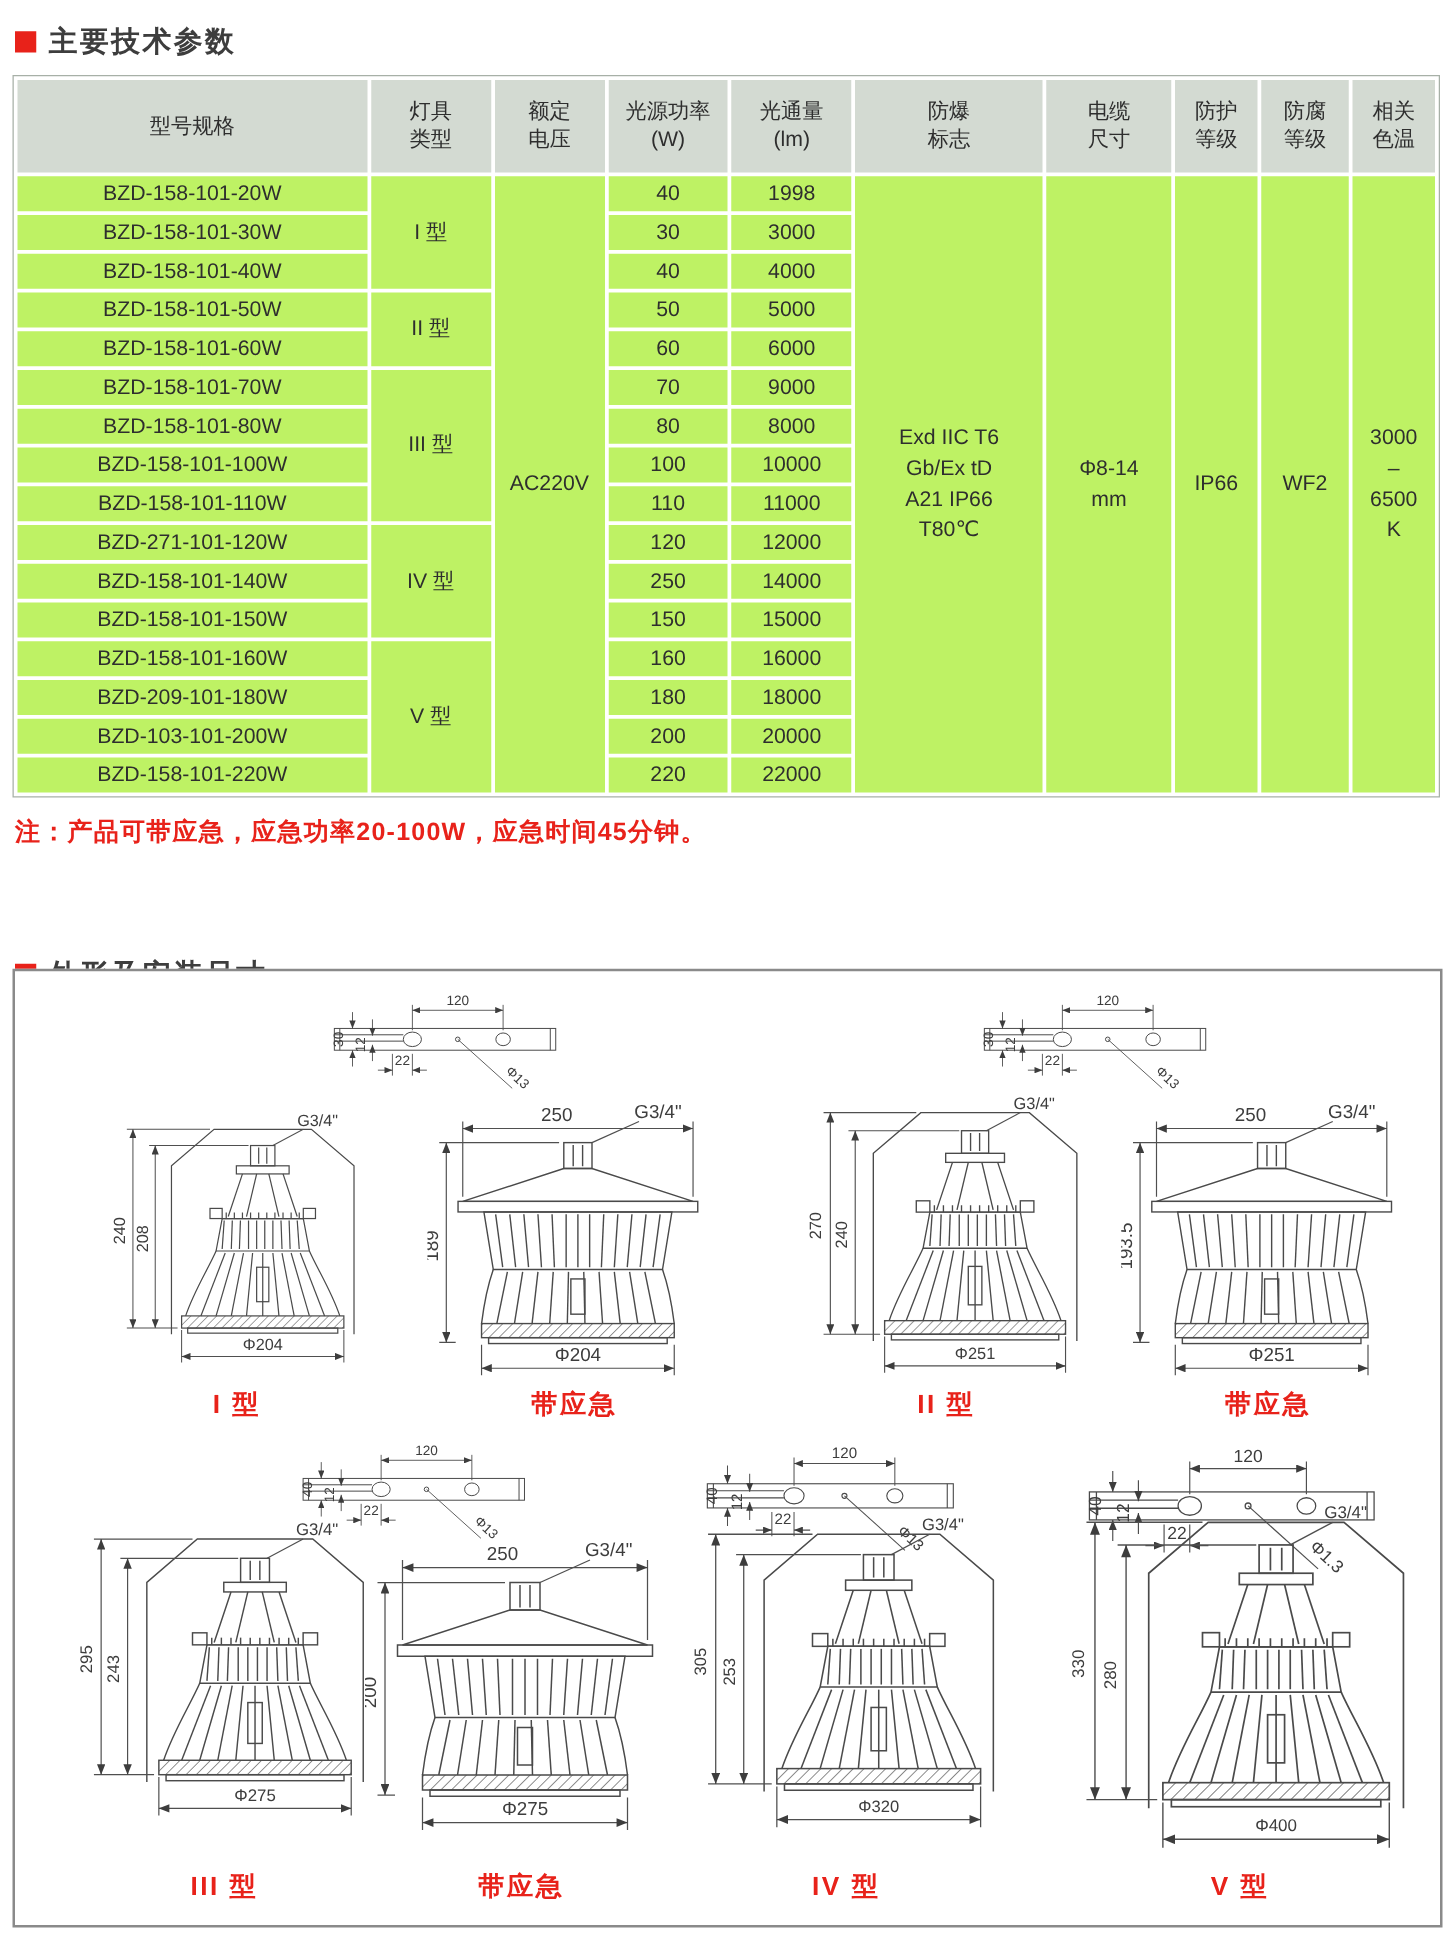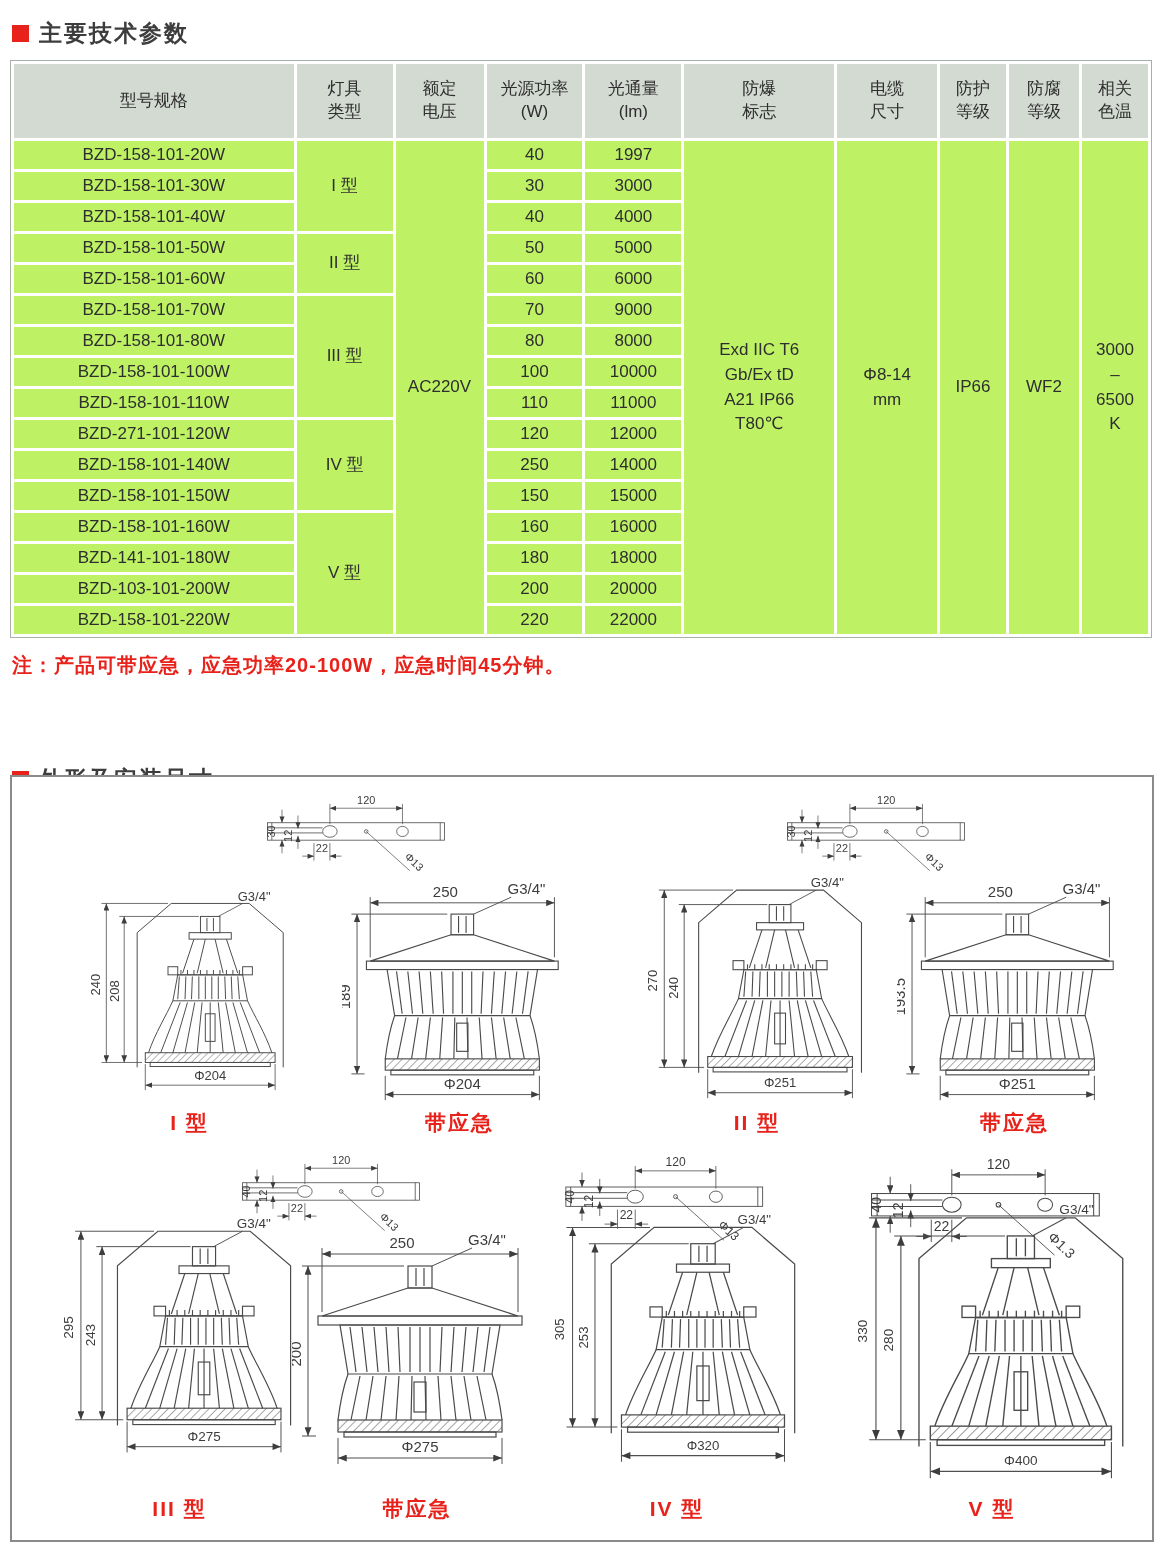--- a/index.html
+++ b/index.html
@@ -174,21 +174,21 @@
     <th>防腐
 等级</th>
     <th>相关
 色温</th>
   </tr>
   <tr>
     <td>BZD-158-101-20W</td>
     <td rowspan="3">I 型</td>
     <td rowspan="16">AC220V</td>
     <td>40</td>
-    <td>1997</td>
+    <td>1998</td>
     <td rowspan="16">Exd IIC T6
 Gb/Ex tD
 A21 IP66
 T80℃</td>
     <td rowspan="16">Φ8-14
 mm</td>
     <td rowspan="16">IP66</td>
     <td rowspan="16">WF2</td>
     <td rowspan="16">3000
 –
@@ -253,21 +253,21 @@
           <td>150</td>
           <td>15000</td>
         </tr>
   <tr>
           <td>BZD-158-101-160W</td>
           <td rowspan="4">V 型</td>
           <td>160</td>
           <td>16000</td>
         </tr>
   <tr>
-          <td>BZD-141-101-180W</td>
+          <td>BZD-209-101-180W</td>
           <td>180</td>
           <td>18000</td>
         </tr>
   <tr>
           <td>BZD-103-101-200W</td>
           <td>200</td>
           <td>20000</td>
         </tr>
   <tr>
           <td>BZD-158-101-220W</td>

